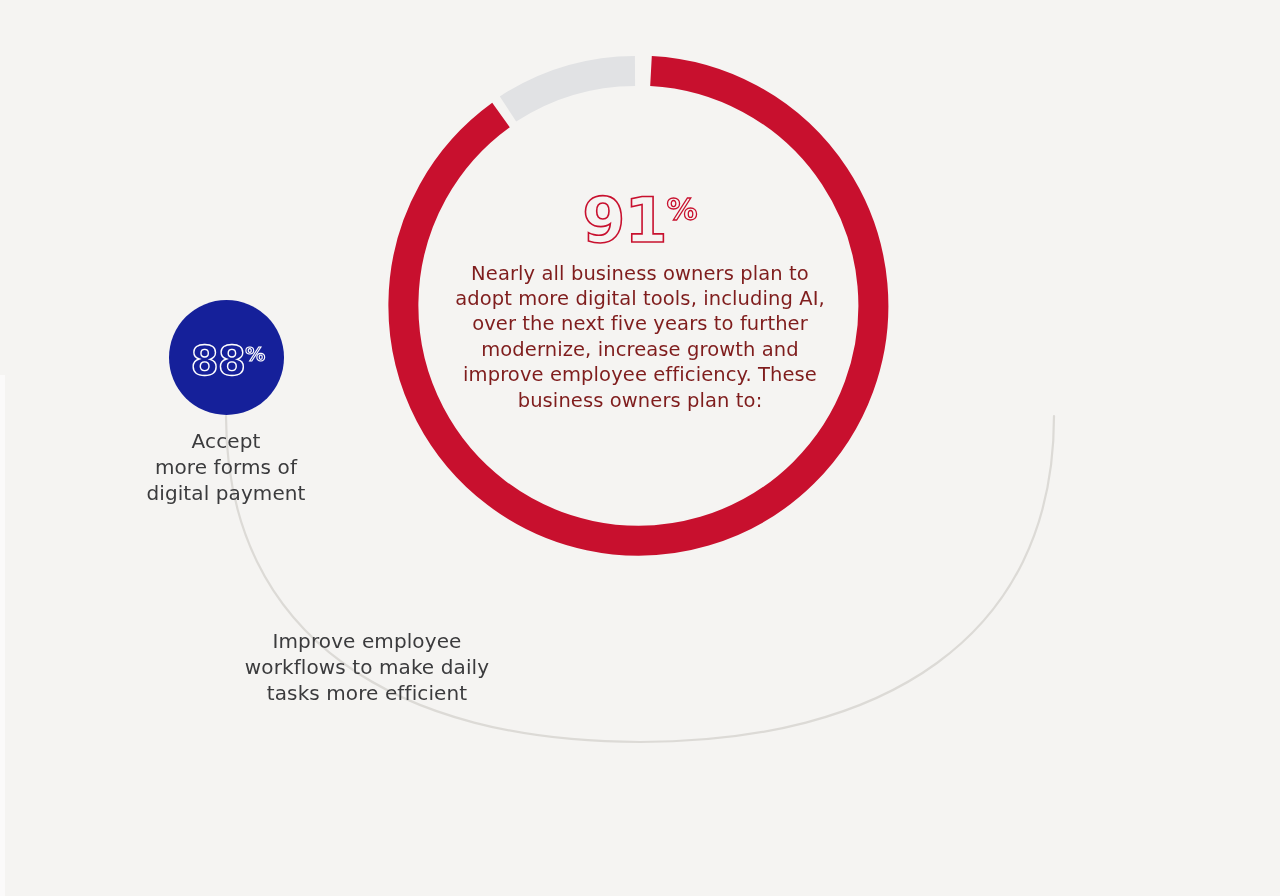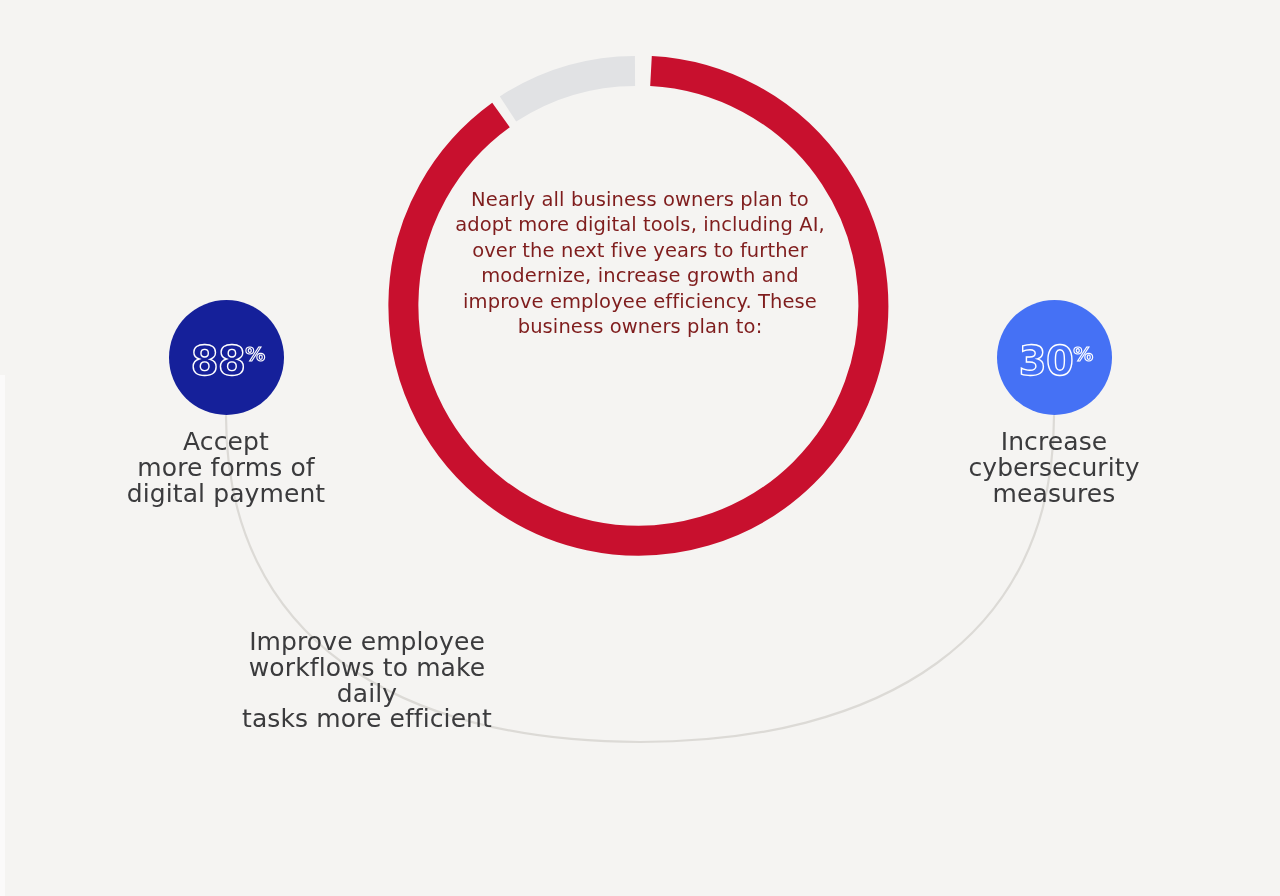--- a/index.html
+++ b/index.html
@@ -48,21 +48,21 @@
   .bubble-stat{
     font-size:40px;line-height:40px;font-weight:700;letter-spacing:-.5px;
     color:transparent;-webkit-text-stroke:1.35px #ffffff;
     display:inline-block;position:relative;left:2px;
   }
   .bubble-stat .pct{
     font-size:20px;vertical-align:super;letter-spacing:0;
     -webkit-text-stroke:1.1px #ffffff;
   }
   .node-label{
-    margin-top:14px;font-size:25px;line-height:25.8px;
+    margin-top:14px;font-size:20px;line-height:25.8px;
     color:#3b3b3d;letter-spacing:.1px;
   }
 </style>
 </head>
 <body>
 
 <div id="stage">
 
   <div class="edge-strip"></div>
 
@@ -73,35 +73,30 @@
     <g>
 
       <path d="M 635 71 A 235 235 0 0 0 508 109" fill="none" stroke="#e1e2e4" stroke-width="30"></path>
 
       <path d="M 651 71
                A 235 235 0 1 1 501 115" fill="none" stroke="#c8102e" stroke-width="30"></path>
     </g>
   </svg>
 
   <div class="center-block">
+    <div class="big-stat"><span>91</span><span class="pct">%</span></div>
     <div class="center-copy">Nearly all business owners plan to adopt more digital tools, including AI, over the next five years to further modernize, increase growth and improve employee efficiency. These business owners plan to:</div>
   </div>
 
   <div class="node" style="left:226px;top:300px;">
     <div class="bubble navy">
       <span class="bubble-stat"><span>88</span><span class="pct">%</span></span>
     </div>
     <div class="node-label">Accept<br>more forms of<br>digital payment</div>
   </div>
 
-  <div class="node" style="left:1054px;top:300px;">
-    <div class="bubble royal">
-      <span class="bubble-stat"><span>30</span><span class="pct">%</span></span>
-    </div>
-    <div class="node-label">Increase<br>cybersecurity<br>measures</div>
-  </div>
 
   <div class="node" style="left:367px;top:615px;">
     <div class="node-label">Improve employee<br>workflows to make daily<br>tasks more efficient</div>
   </div>
 
 
 </div>
 
 </body></html>

